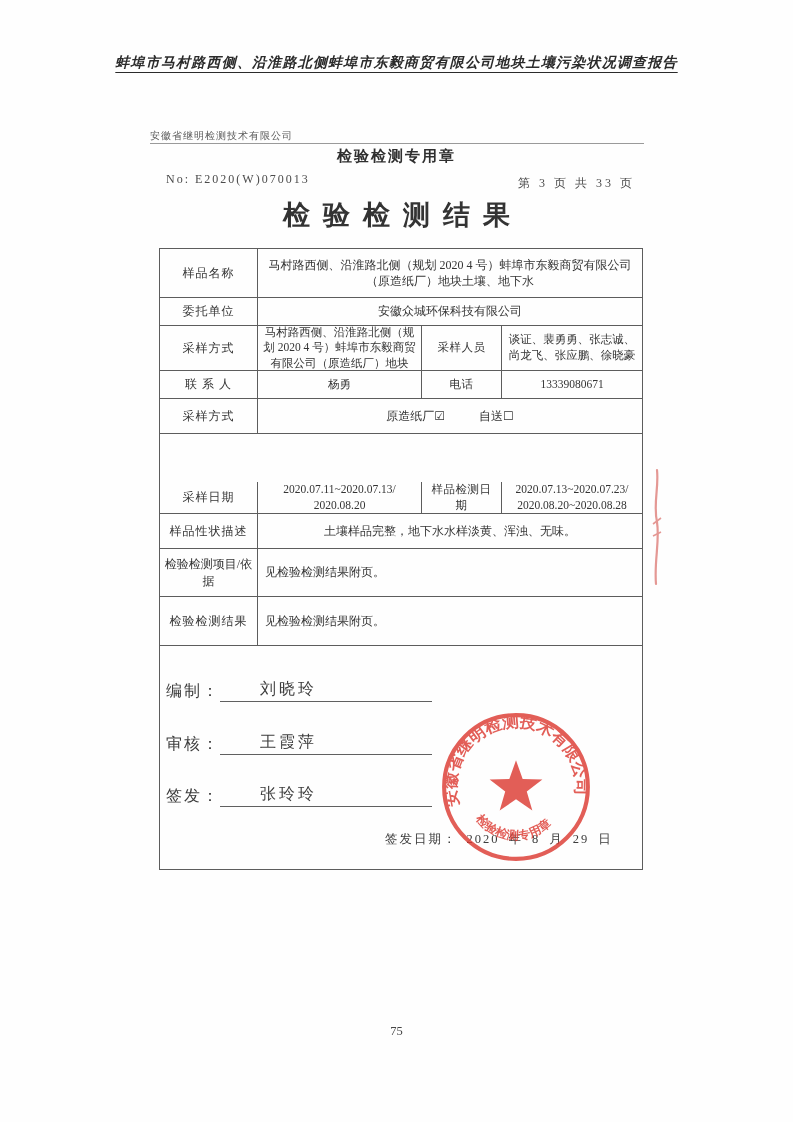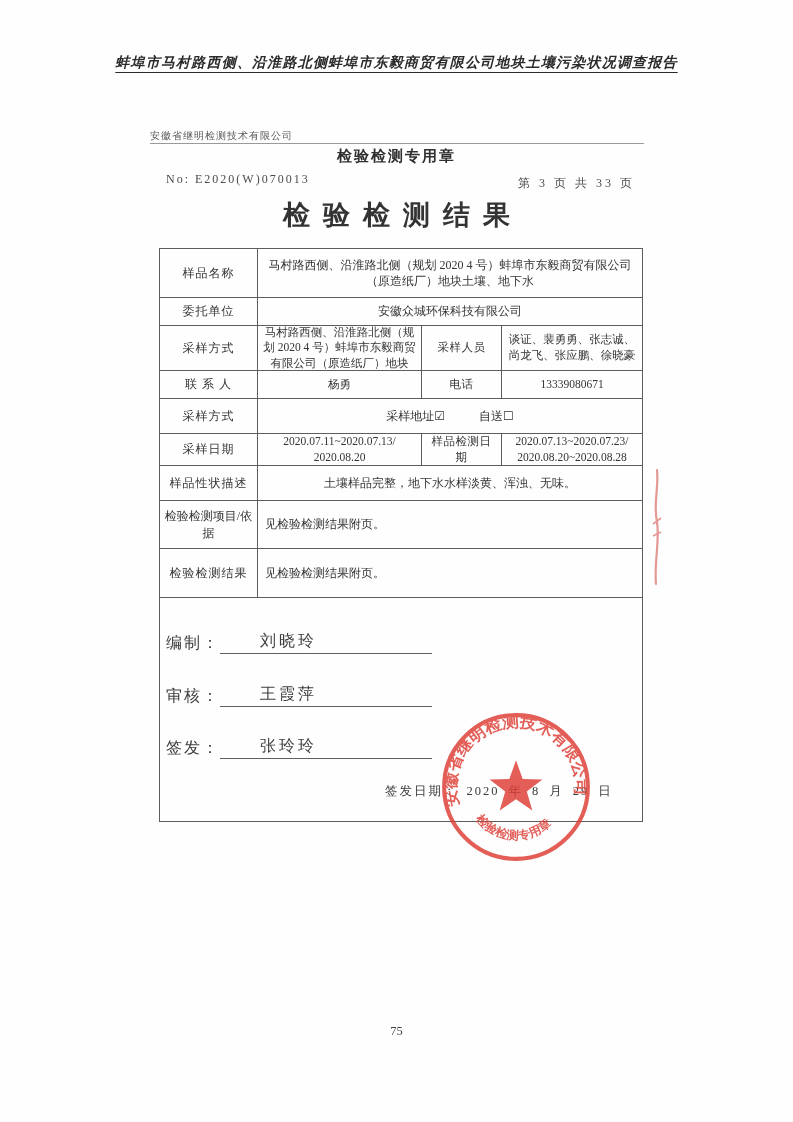--- a/index.html
+++ b/index.html
@@ -28,21 +28,21 @@
   .trow{display:flex;border-bottom:1px solid #5d5d5d;box-sizing:border-box;align-items:stretch;}
   .trow:last-child{border-bottom:none;}
   .cell{display:flex;align-items:center;justify-content:center;text-align:center;padding:2px 4px;box-sizing:border-box;line-height:1.35;}
   .lbl{width:98px;border-right:1px solid #5d5d5d;letter-spacing:1px;flex:none;}
   .val{flex:1;}
   .val-left{justify-content:flex-start;text-align:left;padding-left:7px;}
   .c2{width:164px;border-right:1px solid #5d5d5d;flex:none;font-size:11.5px;}
   .c3{width:80px;border-right:1px solid #5d5d5d;flex:none;letter-spacing:0.5px;font-size:11.5px;}
   .c4{flex:1;font-size:11.5px;}
   .r1{height:49px;}.r2{height:28px;}.r3{height:45px;}.r4{height:28px;}
-  .r5{height:35px;}.r6{height:32px;}.r7{height:35px;}.r8{height:48px;}.r9{height:49px;}
+  .r5{height:35px;}.r6{height:32px;margin-top:48px;}.r7{height:35px;}.r8{height:48px;}.r9{height:49px;}
   .r10{height:223px;position:relative;display:block;}
   .chk-gap{display:inline-block;width:34px;}
   
   .sig-line{position:absolute;left:6px;font-size:16px;letter-spacing:2px;color:#3c3c3c;display:flex;align-items:flex-end;}
   .sig-rule{display:inline-block;width:172px;border-bottom:1px solid #606060;padding-left:40px;padding-bottom:1px;letter-spacing:3px;font-family:Liberation Serif, serif;}
   #sig-prepared{top:33px;}
   #sig-reviewed{top:86px;}
   #sig-issued{top:138px;}
   #issue-date{position:absolute;top:185px;left:225px;display:flex;align-items:baseline;gap:9px;font-size:12.5px;letter-spacing:2px;color:#3c3c3c;}
   
@@ -90,21 +90,21 @@
     <div class="trow r4">
       <div class="cell lbl">联 系 人</div>
       <div class="cell c2">杨勇</div>
       <div class="cell c3">电话</div>
       <div class="cell c4">13339080671</div>
     </div>
 
     <div class="trow r5">
       <div class="cell lbl">采样方式</div>
       <div class="cell val">
-        <span>采样地址☑</span>
+        <span>原造纸厂☑</span>
         <span class="chk-gap"></span>
         <span>自送☐</span>
       </div>
     </div>
 
     <div class="trow r6">
       <div class="cell lbl">采样日期</div>
       <div class="cell c2">2020.07.11~2020.07.13/ 2020.08.20</div>
       <div class="cell c3">样品检测日期</div>
       <div class="cell c4">2020.07.13~2020.07.23/ 2020.08.20~2020.08.28</div>

